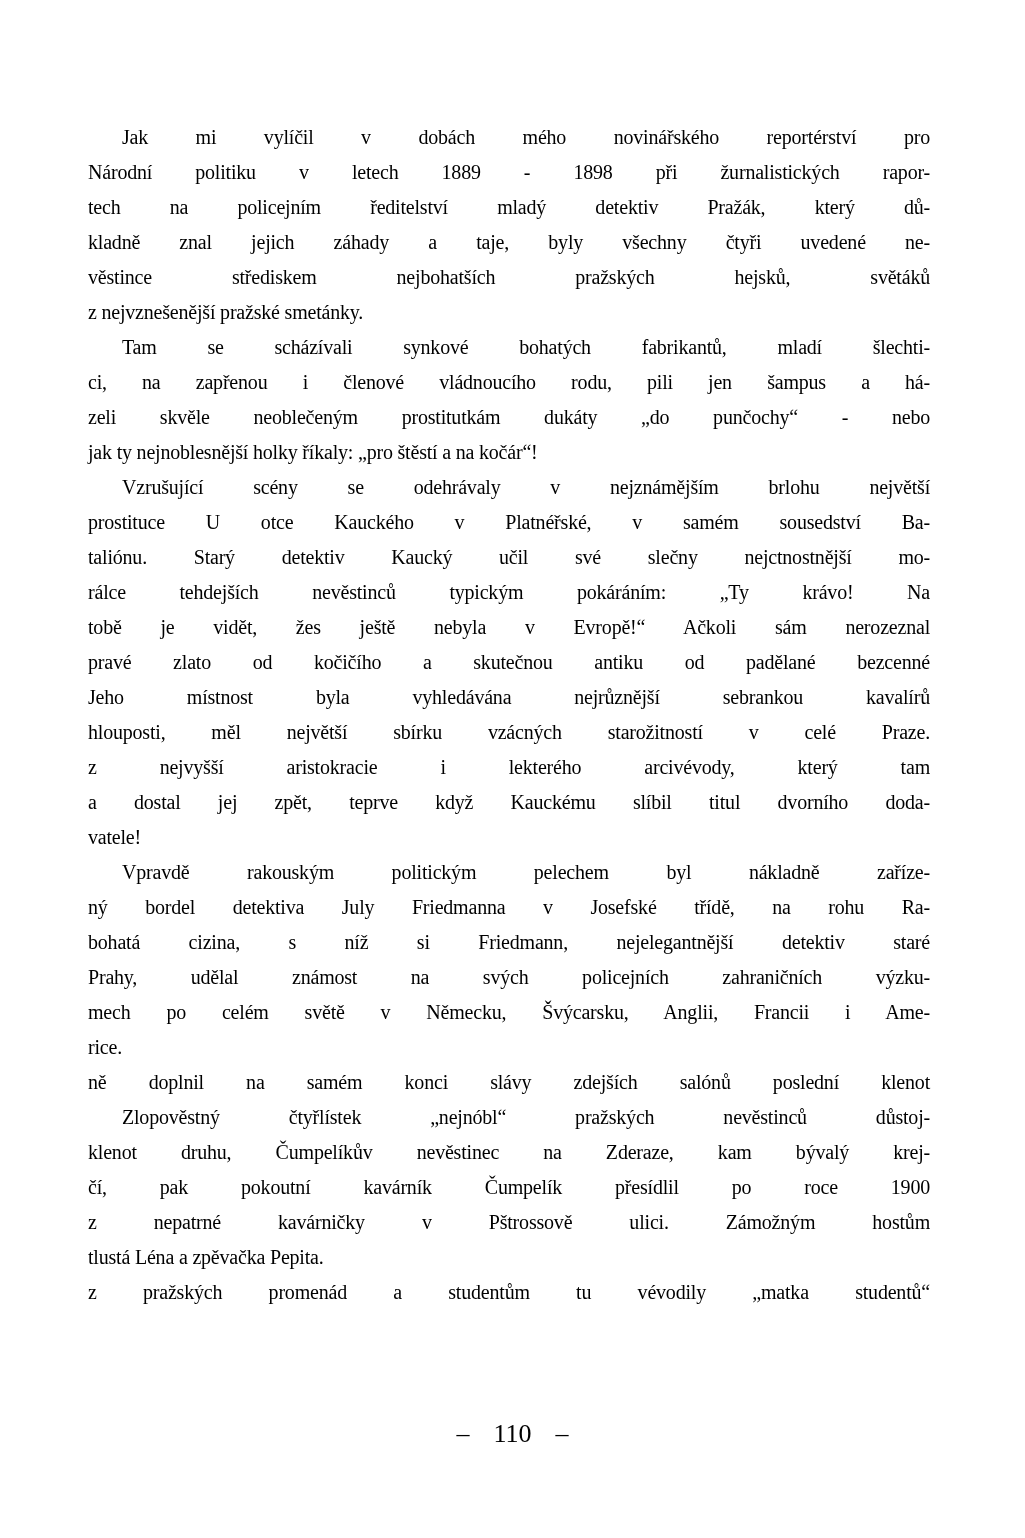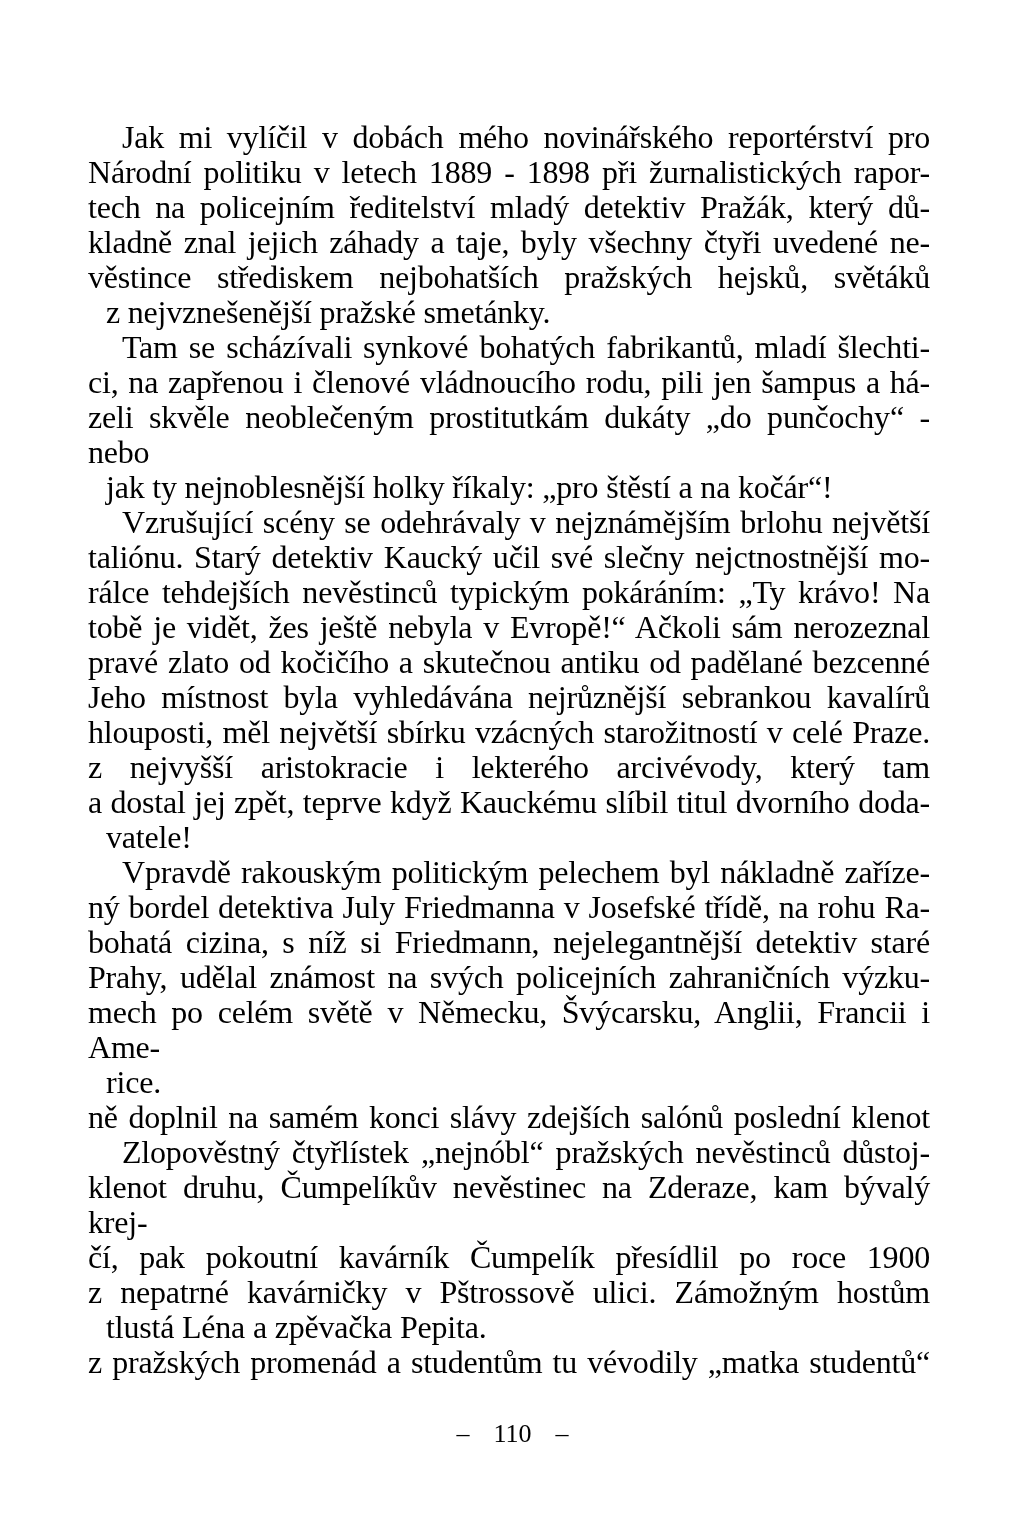--- a/index.html
+++ b/index.html
@@ -13,40 +13,39 @@
     height: 1538px;
     font-family: "Liberation Serif", "DejaVu Serif", serif;
     color: #000000;
     overflow: hidden;
   }
   .text-block {
     position: absolute;
     left: 88px;
     top: 120px;
     width: 842px;
-    font-size: 32px;
+    font-size: 20px;
     line-height: 35px;
     letter-spacing: -0.2px;
   }
   .para {
     margin: 0;
     padding: 0;
   }
   .line {
     text-align: justify;
     text-align-last: justify;
     white-space: normal;
   }
   .line.first {
     text-indent: 34px;
   }
   .line.end {
     text-align: justify;
     text-align-last: left;
-    margin-left: 18px;
   }
   .page-footer {
     position: absolute;
     left: 0;
     top: 1416px;
     width: 1025px;
     display: flex;
     justify-content: center;
     align-items: center;
     gap: 24px;
@@ -70,20 +69,21 @@
 
   <div class="para">
     <div class="line first">Tam se scházívali synkové bohatých fabrikantů, mladí šlechti-</div>
     <div class="line">ci, na zapřenou i členové vládnoucího rodu, pili jen šampus a há-</div>
     <div class="line">zeli skvěle neoblečeným prostitutkám dukáty „do punčochy“ - nebo</div>
     <div class="line end">jak ty nejnoblesnější holky říkaly: „pro štěstí a na kočár“!</div>
   </div>
 
   <div class="para">
     <div class="line first">Vzrušující scény se odehrávaly v nejznámějším brlohu největší</div>
+    <div class="line">prostituce U otce Kauckého v Platnéřské, v samém sousedství Ba-</div>
     <div class="line">taliónu. Starý detektiv Kaucký učil své slečny nejctnostnější mo-</div>
     <div class="line">rálce tehdejších nevěstinců typickým pokáráním: „Ty krávo! Na</div>
     <div class="line">tobě je vidět, žes ještě nebyla v Evropě!“ Ačkoli sám nerozeznal</div>
     <div class="line">pravé zlato od kočičího a skutečnou antiku od padělané bezcenné</div>
     <div class="line">Jeho místnost byla vyhledávána nejrůznější sebrankou kavalírů</div>
     <div class="line">hlouposti, měl největší sbírku vzácných starožitností v celé Praze.</div>
     <div class="line">z nejvyšší aristokracie i lekterého arcivévody, který tam</div>
     <div class="line">a dostal jej zpět, teprve když Kauckému slíbil titul dvorního doda-</div>
     <div class="line end">vatele!</div>
   </div>

